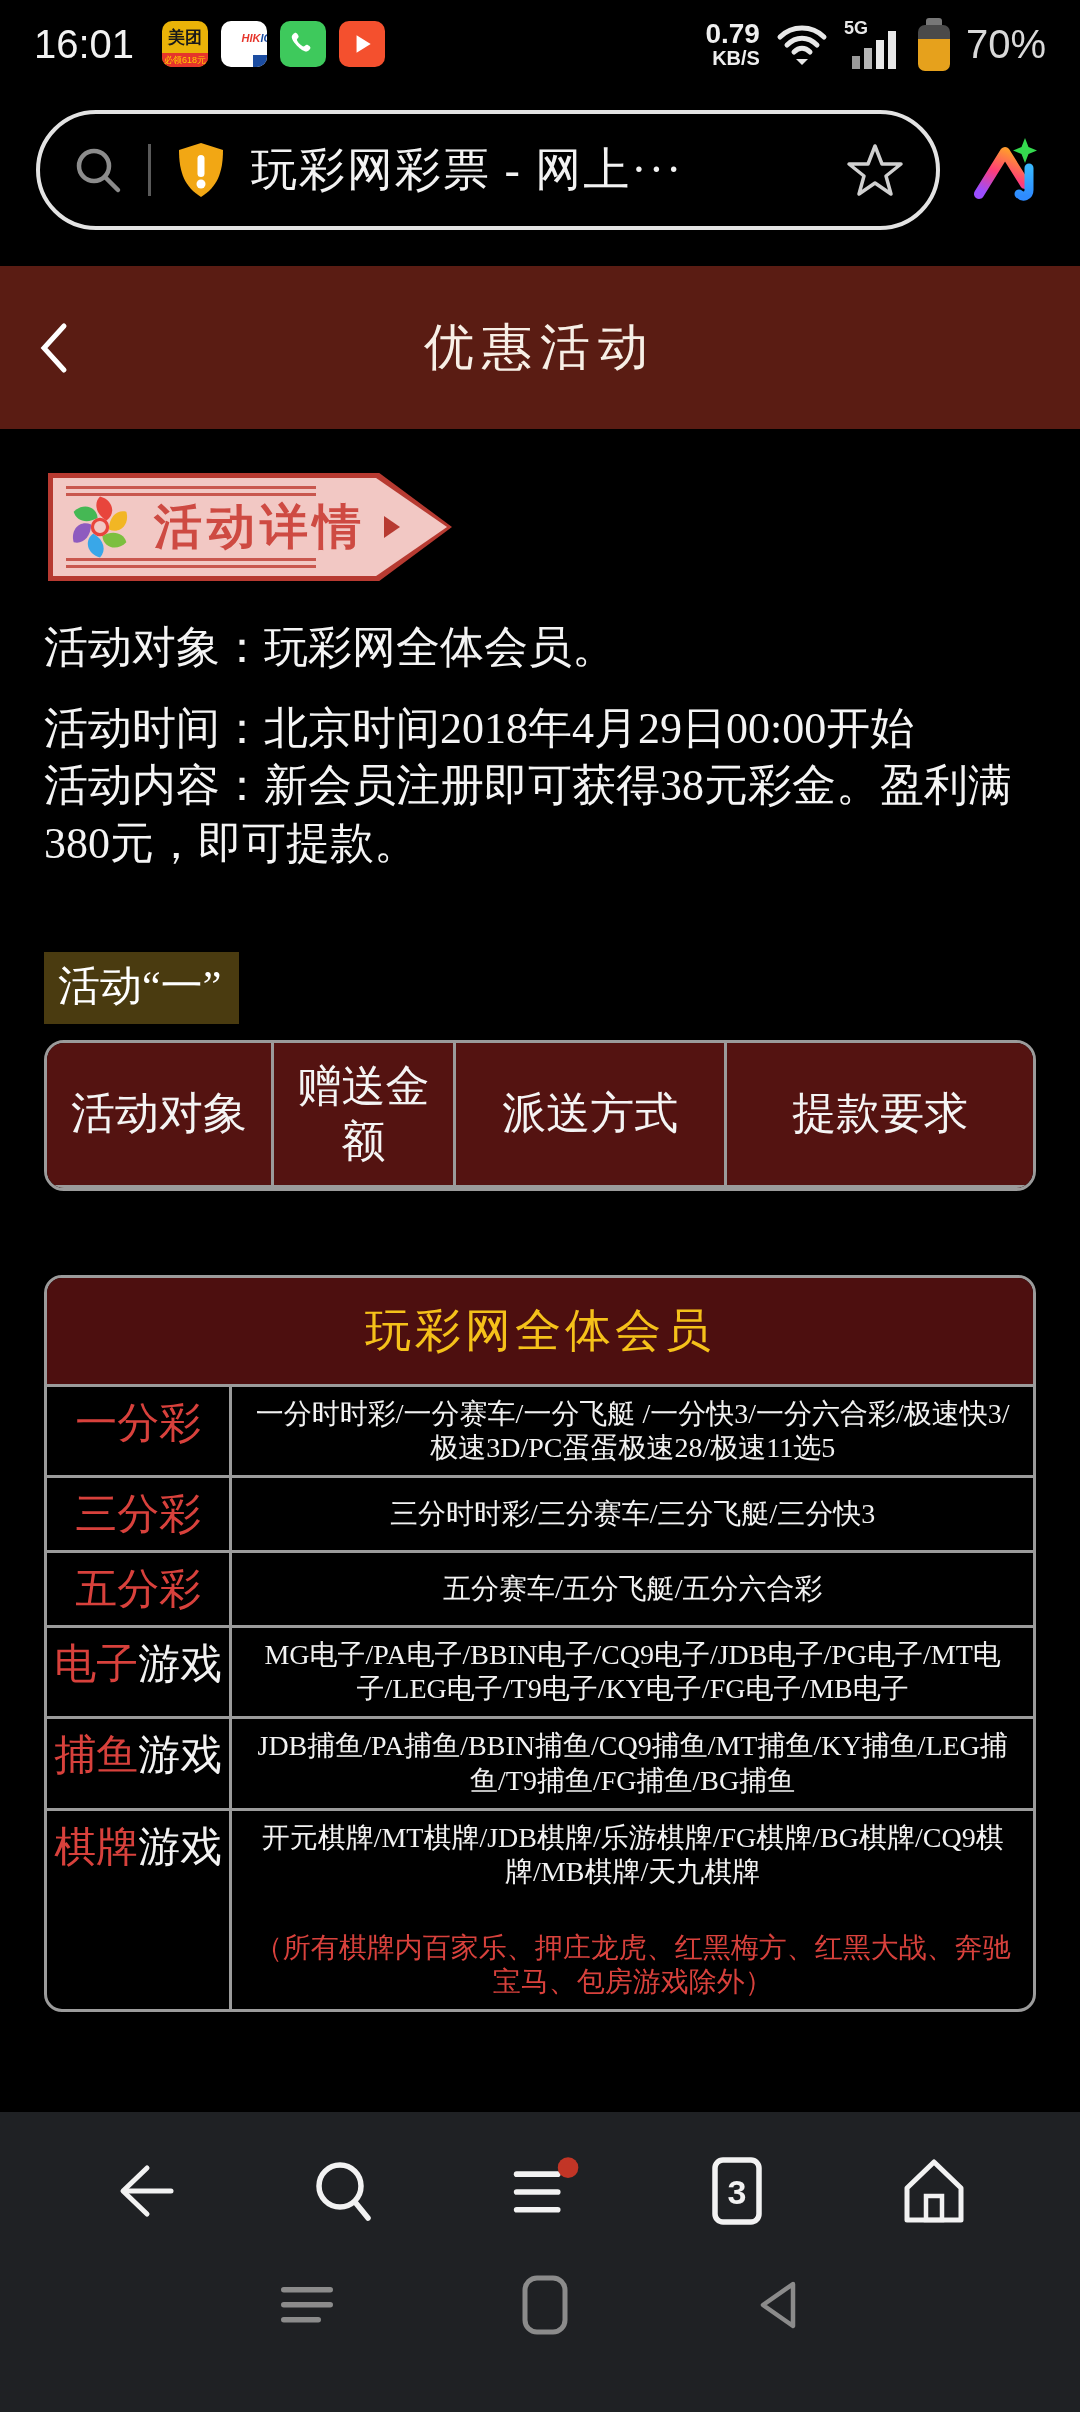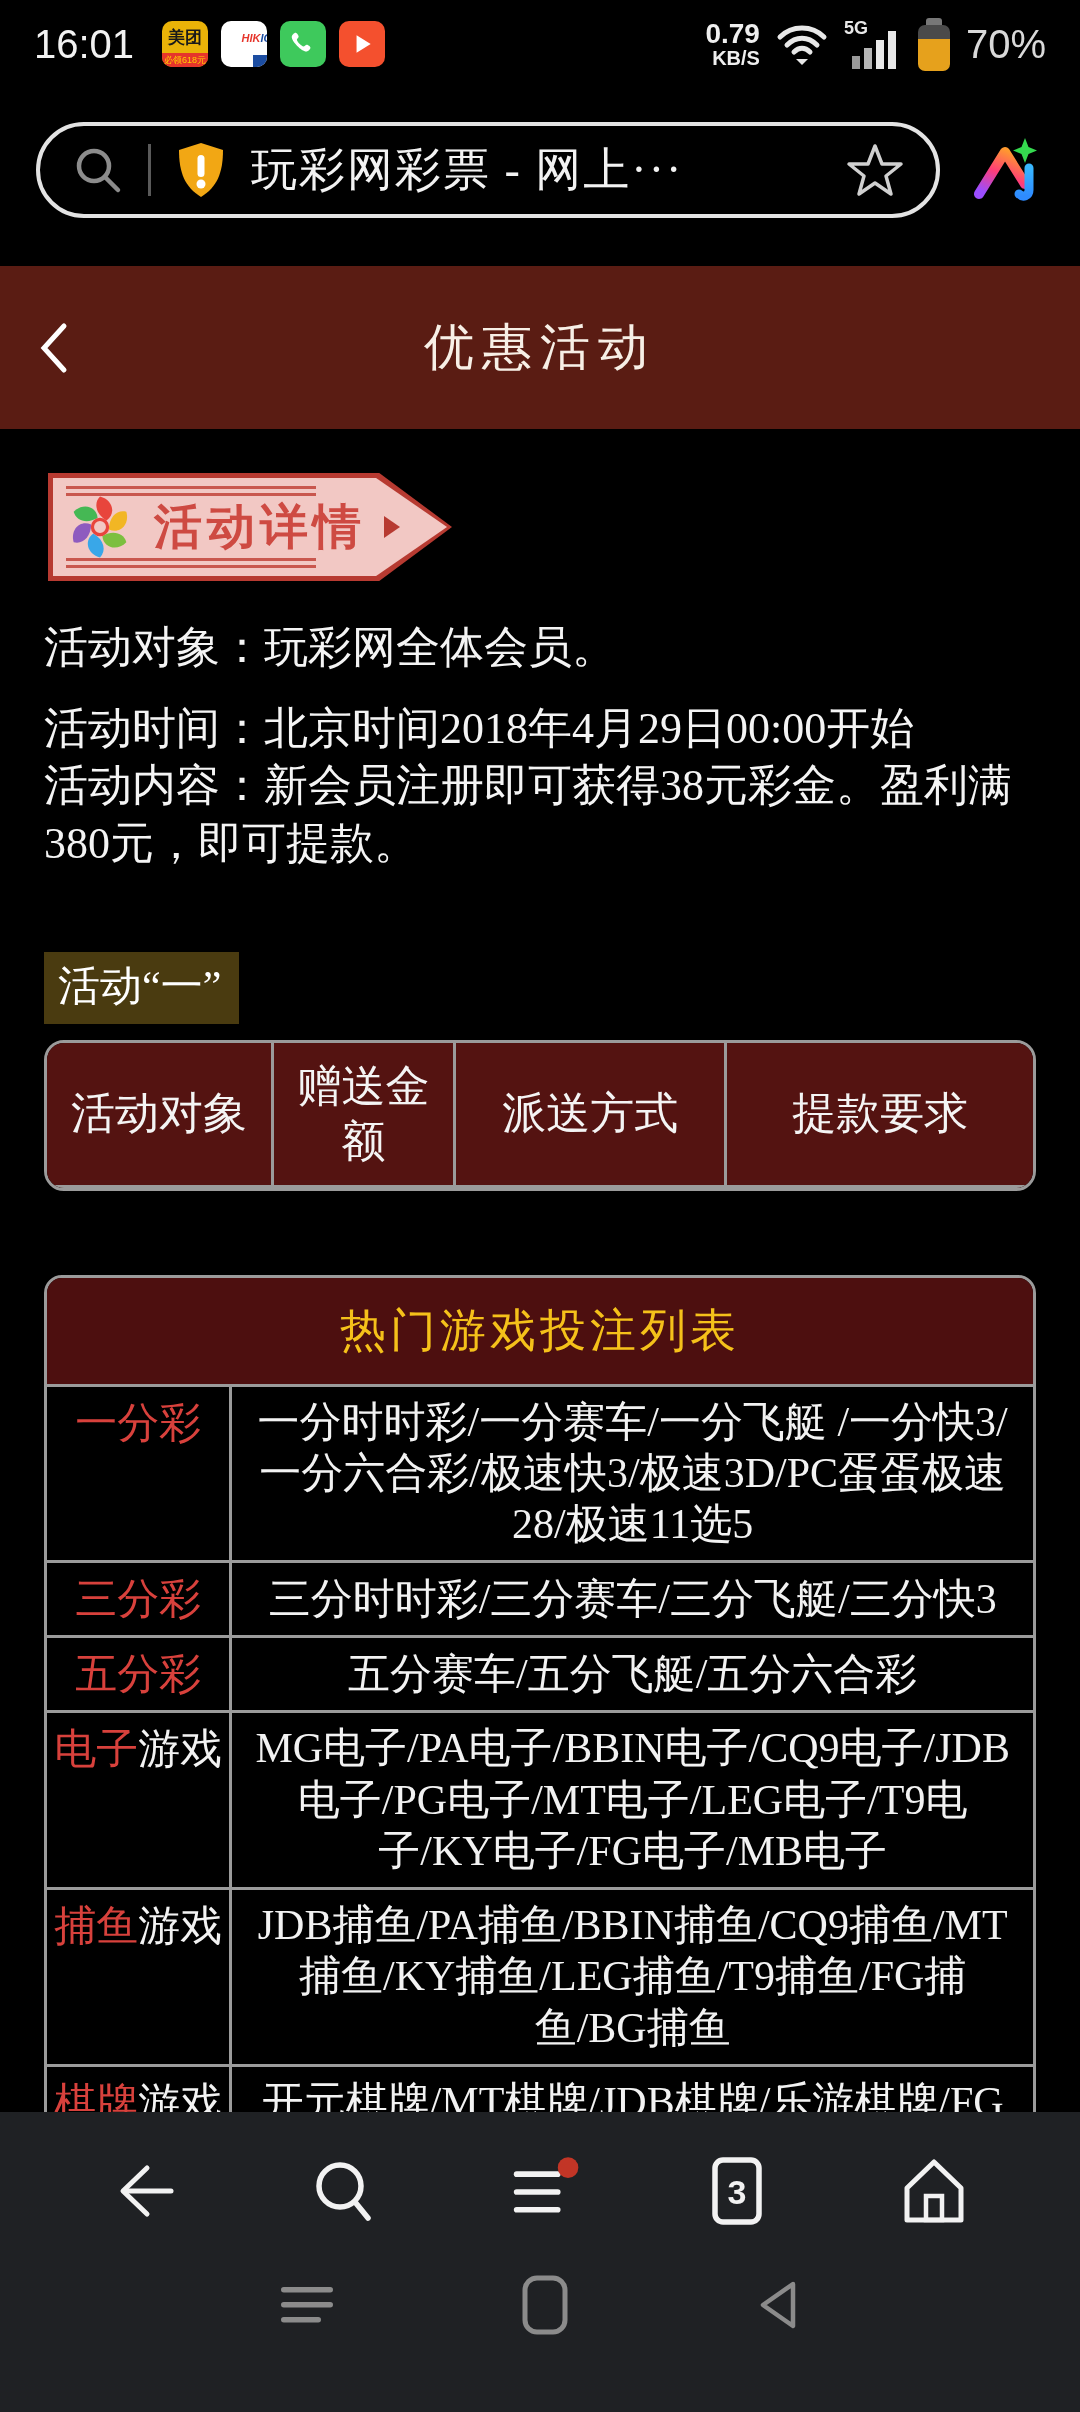--- a/index.html
+++ b/index.html
@@ -23,21 +23,21 @@
   .sb-right { margin-left:auto; display:flex; align-items:center; gap:16px; }
   .speed { text-align:right; color:#efefef; font-family:"Liberation Sans",sans-serif; font-weight:bold; line-height:1; }
   .speed .v { font-size:28px; } .speed .u { font-size:20px; }
   .battery-wrap { display:flex; flex-direction:column; align-items:center; }
   .battery-cap { width:16px; height:7px; background:#777; border-radius:3px 3px 0 0; }
   .battery-body { width:32px; height:46px; border-radius:7px; background:linear-gradient(to top,#e6a11c 70%,#4a4a4a 70%); }
   .batt-pct { color:#d9d9d9; font-size:40px; font-family:"Liberation Sans",sans-serif; }
 
   
   .url-row { height:164px; display:flex; align-items:center; padding:0 36px; }
-  .url-pill { flex:1; height:96px; border:4px solid #e3e3e3; border-radius:60px; display:flex; align-items:center; padding:0 32px; gap:24px; min-width:0; }
+  .url-pill { flex:1; height:120px; border:4px solid #e3e3e3; border-radius:60px; display:flex; align-items:center; padding:0 32px; gap:24px; min-width:0; }
   .divider { width:3px; height:52px; background:#5a5a5a; flex:none; }
   .url-title { color:#f2f2f2; font-size:46px; letter-spacing:2px; white-space:nowrap; overflow:hidden; flex:1; }
   .star-svg { margin-left:auto; flex:none; }
   .ai-btn { margin-left:26px; flex:none; width:78px; display:flex; justify-content:center; }
 
   
   .page-header { height:163px; background:#5a1c13; margin-top:14px; position:relative; display:flex; align-items:center; }
   .back-chevron { position:absolute; left:38px; top:50%; transform:translateY(-50%); }
   .page-title { width:100%; text-align:center; color:#f7efe6; font-size:50px; letter-spacing:8px; }
 
@@ -66,21 +66,21 @@
   .tbl1 .cell:last-child { border-right:none; }
   .tbl1 .hrow .cell { background:#541311; border-bottom:3px solid #9b9b9b; min-height:128px; }
   .tbl1 .brow .cell { min-height:176px; }
 
   .tbl2 { margin-top:84px; border:3px solid #9b9b9b; border-radius:18px; overflow:hidden; }
   .tbl2 .title { background:#4d0f0f; color:#f5c11a; text-align:center; font-size:46px; letter-spacing:4px; padding:22px 0; border-bottom:3px solid #9b9b9b; }
   .tbl2 .grow { display:grid; grid-template-columns:18.8% 81.2%; border-bottom:3px solid #9b9b9b; }
   .tbl2 .grow:last-child { border-bottom:none; }
   .tbl2 .lbl { display:flex; align-items:flex-start; justify-content:center; text-align:center; font-size:42px; border-right:3px solid #9b9b9b; padding:8px 4px; }
   .red { color:#d8413c; } .white { color:#f2f2f2; }
-  .tbl2 .games { text-align:center; font-size:42px; line-height:1.22; padding:10px 16px; color:#f2f2f2; display:flex; flex-direction:column; justify-content:center; }
+  .tbl2 .games { text-align:center; font-size:28px; line-height:1.22; padding:10px 16px; color:#f2f2f2; display:flex; flex-direction:column; justify-content:center; }
   .tbl2 .note { color:#d8413c; margin-top:42px; }
 
   
   .bottom-bar { position:absolute; left:0; top:2112px; width:1080px; height:300px; background:#1f2124; }
   .browser-tools { display:flex; justify-content:space-around; align-items:center; padding:36px 48px 0 48px; }
   .tool { position:relative; width:86px; height:86px; display:flex; align-items:center; justify-content:center; }
   .android-nav { margin-top:40px; display:flex; justify-content:center; align-items:center; gap:186px; }
 </style>
 </head>
 <body>
@@ -213,21 +213,21 @@
   <div class="tbl1">
     <div class="row hrow">
       <div class="cell">活动对象</div>
       <div class="cell">赠送金额</div>
       <div class="cell">派送方式</div>
       <div class="cell">提款要求</div>
     </div>
   </div>
 
   <div class="tbl2">
-    <div class="title">热门游戏投注列表</div>
+    <div class="title">玩彩网全体会员</div>
 
     <div class="grow">
       <div class="lbl">
           <span class="red">一分彩</span>
           <span class="white"></span>
         </div>
       <div class="games">
           <span>一分时时彩/一分赛车/一分飞艇 /一分快3/一分六合彩/极速快3/极速3D/PC蛋蛋极速28/极速11选5</span>
         </div>
     </div>

